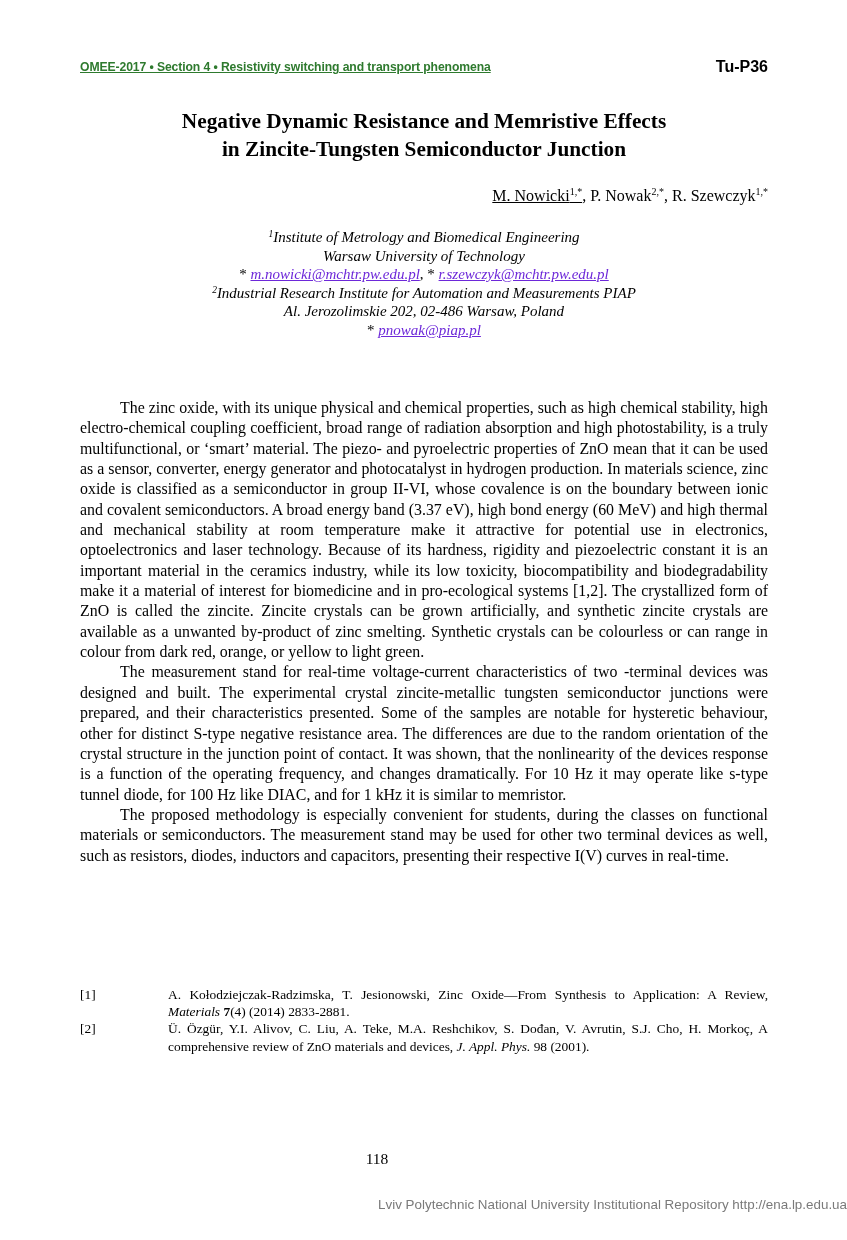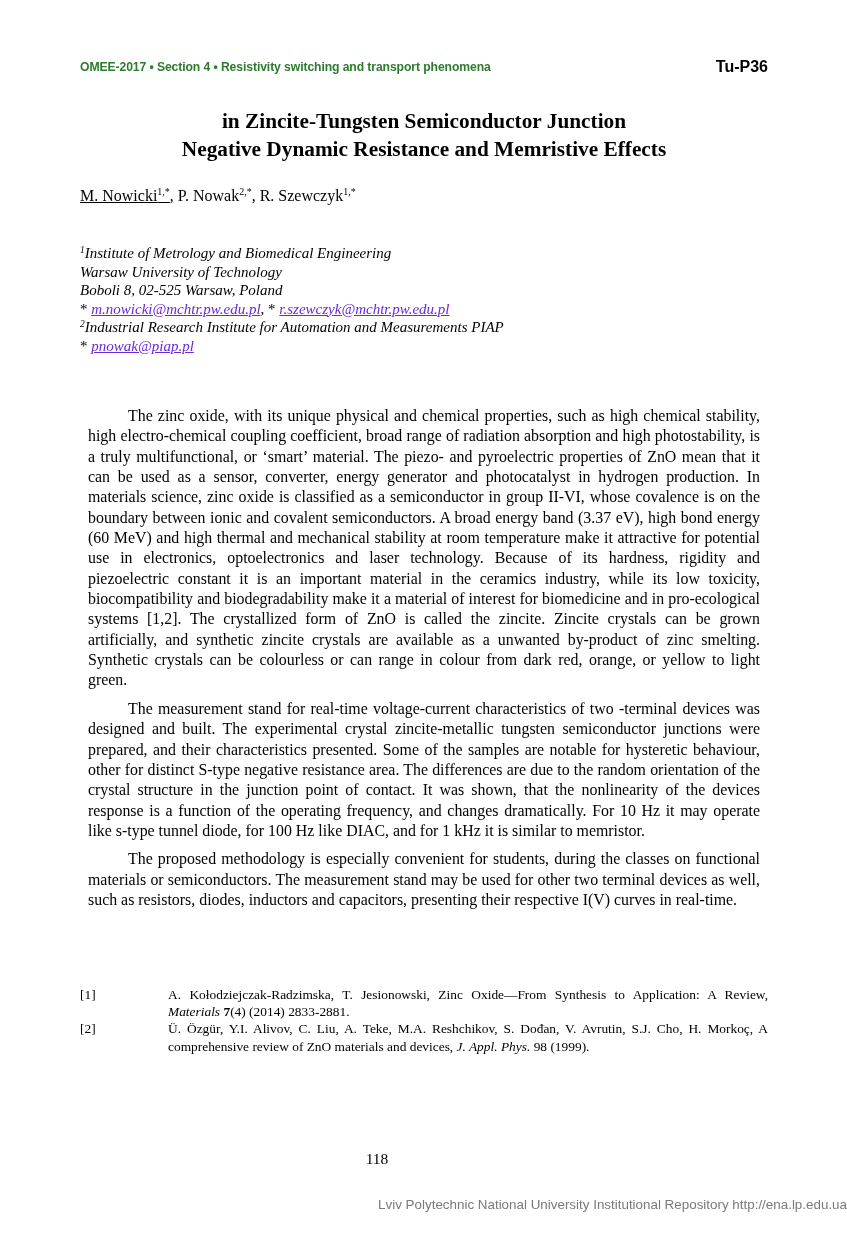--- a/index.html
+++ b/index.html
@@ -1,74 +1,74 @@
 <!DOCTYPE html>
 <html><head>
   <meta charset="utf-8">
   <style>
     html, body { margin: 0; padding: 0; background: #ffffff; }
     body { width: 847px; height: 1240px; position: relative; overflow: hidden; font-family: "Liberation Serif", serif; color: #000; }
     .running-header { position: absolute; left: 80px; top: 58px; width: 688px; height: 20px; }
-    .running-header .left { position: absolute; left: 0; top: 2px; font-family: "Liberation Sans", sans-serif; font-weight: bold; font-size: 12.2px; color: #2e7a2e; letter-spacing: -0.1px; }
+    .running-header .left { position: absolute; left: 0; top: 2px; font-family: "Liberation Sans", sans-serif; font-weight: bold; font-size: 12.2px; color: #2e7a2e; text-decoration: underline; letter-spacing: -0.1px; }
     .running-header .right { position: absolute; right: 0; top: 0; font-family: "Liberation Sans", sans-serif; font-weight: bold; font-size: 16px; color: #000; margin-left: 44px; }
     .title { position: absolute; left: 80px; top: 107px; width: 688px; text-align: center; font-weight: bold; font-size: 21.3px; line-height: 28px; }
-    .authors { position: absolute; left: 80px; top: 185px; width: 688px; text-align: left; font-size: 16px; line-height: 22px; }
+    .authors { position: absolute; left: 80px; top: 185px; width: 688px; text-align: right; font-size: 16px; line-height: 22px; }
     .authors sup { font-size: 10px; vertical-align: 6px; line-height: 0; }
     .authors .presenter { text-decoration: underline; }
-    .affil { position: absolute; left: 80px; top: 244px; width: 688px; text-align: left; font-style: italic; font-size: 15px; line-height: 18.5px; }
+    .affil { position: absolute; left: 80px; top: 228px; width: 688px; text-align: center; font-style: italic; font-size: 15px; line-height: 18.5px; }
     .affil sup { font-size: 9.5px; vertical-align: 5px; line-height: 0; }
     .affil a { color: #6d28d9; text-decoration: underline; }
     .affil .plain { font-style: normal; }
     .body-text { position: absolute; left: 80px; top: 398px; width: 688px; font-size: 15.9px; line-height: 20.35px; text-align: justify; }
-    .body-text p { margin: 8px; text-indent: 40px; }
+    .body-text p { margin: 0; text-indent: 40px; }
     .refs { position: absolute; left: 80px; top: 986px; width: 688px; font-size: 13.4px; line-height: 17.2px; }
     .ref { display: flex; margin-bottom: 0; }
     .ref .num { width: 40px; flex: 0 0 40px; }
     .ref .txt { flex: 1; text-align: justify; margin-left: 48px; }
     .page-number { position: absolute; left: 0; top: 1150px; width: 754px; text-align: center; font-size: 15.5px; }
     .footer { position: absolute; left: 0; top: 1197px; width: 847px; text-align: right; font-family: "Liberation Sans", sans-serif; font-size: 13.4px; color: #7a7a7a; }
   </style>
 </head>
 <body>
 
 <div class="running-header">
   <span class="left">OMEE-2017 • Section 4 • Resistivity switching and transport phenomena</span>
   <span class="right">Tu-P36</span>
 </div>
 
 <div class="title">
+  <div>Negative Dynamic Resistance and Memristive Effects</div>
   <div>in Zincite-Tungsten Semiconductor Junction</div>
-  <div>Negative Dynamic Resistance and Memristive Effects</div>
 </div>
 
 <div class="authors">
   <span class="presenter"><span>M. Nowicki</span><sup>1,*</sup></span><span>, </span><span><span>P. Nowak</span><sup>2,*</sup></span><span>, </span><span><span>R. Szewczyk</span><sup>1,*</sup></span>
 </div>
 
 <div class="affil">
   <div><sup>1</sup><span>Institute of Metrology and Biomedical Engineering</span></div>
   <div>Warsaw University of Technology</div>
-  <div>Boboli 8, 02-525 Warsaw, Poland</div>
   <div><span class="plain">*</span> <a>m.nowicki@mchtr.pw.edu.pl</a><span class="plain">, </span><span class="plain">*</span> <a>r.szewczyk@mchtr.pw.edu.pl</a></div>
   <div><sup>2</sup><span>Industrial Research Institute for Automation and Measurements PIAP</span></div>
+  <div>Al. Jerozolimskie 202, 02-486 Warsaw, Poland</div>
   <div><span class="plain">*</span> <a>pnowak@piap.pl</a></div>
 </div>
 
 <div class="body-text">
   <p>The zinc oxide, with its unique physical and chemical properties, such as high chemical stability, high electro-chemical coupling coefficient, broad range of radiation absorption and high photostability, is a truly multifunctional, or ‘smart’ material. The piezo- and pyroelectric properties of ZnO mean that it can be used as a sensor, converter, energy generator and photocatalyst in hydrogen production. In materials science, zinc oxide is classified as a semiconductor in group II-VI, whose covalence is on the boundary between ionic and covalent semiconductors. A broad energy band (3.37 eV), high bond energy (60 MeV) and high thermal and mechanical stability at room temperature make it attractive for potential use in electronics, optoelectronics and laser technology. Because of its hardness, rigidity and piezoelectric constant it is an important material in the ceramics industry, while its low toxicity, biocompatibility and biodegradability make it a material of interest for biomedicine and in pro-ecological systems [1,2]. The crystallized form of ZnO is called the zincite. Zincite crystals can be grown artificially, and synthetic zincite crystals are available as a unwanted by-product of zinc smelting. Synthetic crystals can be colourless or can range in colour from dark red, orange, or yellow to light green.</p>
   <p>The measurement stand for real-time voltage-current characteristics of two -terminal devices was designed and built. The  experimental  crystal zincite-metallic tungsten semiconductor junctions were prepared, and their characteristics presented. Some of the samples are notable for hysteretic behaviour, other for distinct S-type negative resistance area. The differences are due to the random orientation of the crystal structure in the junction point of contact. It was shown, that the nonlinearity of the devices response is a function of the operating frequency, and changes dramatically. For 10 Hz it may operate like s-type tunnel diode, for 100 Hz like DIAC, and for 1 kHz it is similar to memristor.</p>
   <p>The proposed methodology is especially convenient for students, during the classes on functional materials or semiconductors. The measurement stand may be used for other two terminal devices as well, such as resistors, diodes, inductors and capacitors, presenting their respective I(V) curves in real-time.</p>
 </div>
 
 <div class="refs">
   <div class="ref">
     <span class="num">[1]</span>
     <span class="txt"><span>A. Kołodziejczak-Radzimska, T. Jesionowski, Zinc Oxide—From Synthesis to Application: A Review, </span><i>Materials</i> <b>7</b><span>(4) (2014) 2833-2881.</span></span>
   </div>
   <div class="ref">
     <span class="num">[2]</span>
-    <span class="txt"><span>Ü. Özgür, Y.I. Alivov, C. Liu, A. Teke, M.A. Reshchikov, S. Dođan, V. Avrutin, S.J. Cho, H. Morkoç, A comprehensive review of ZnO materials and devices, </span><i>J. Appl. Phys.</i><span> 98 (1999).</span></span>
+    <span class="txt"><span>Ü. Özgür, Y.I. Alivov, C. Liu, A. Teke, M.A. Reshchikov, S. Dođan, V. Avrutin, S.J. Cho, H. Morkoç, A comprehensive review of ZnO materials and devices, </span><i>J. Appl. Phys.</i><span> 98 (2001).</span></span>
   </div>
 </div>
 
 <div class="page-number">118</div>
 
 <div class="footer">Lviv Polytechnic National University Institutional Repository http://ena.lp.edu.ua</div>
 
 </body></html>

